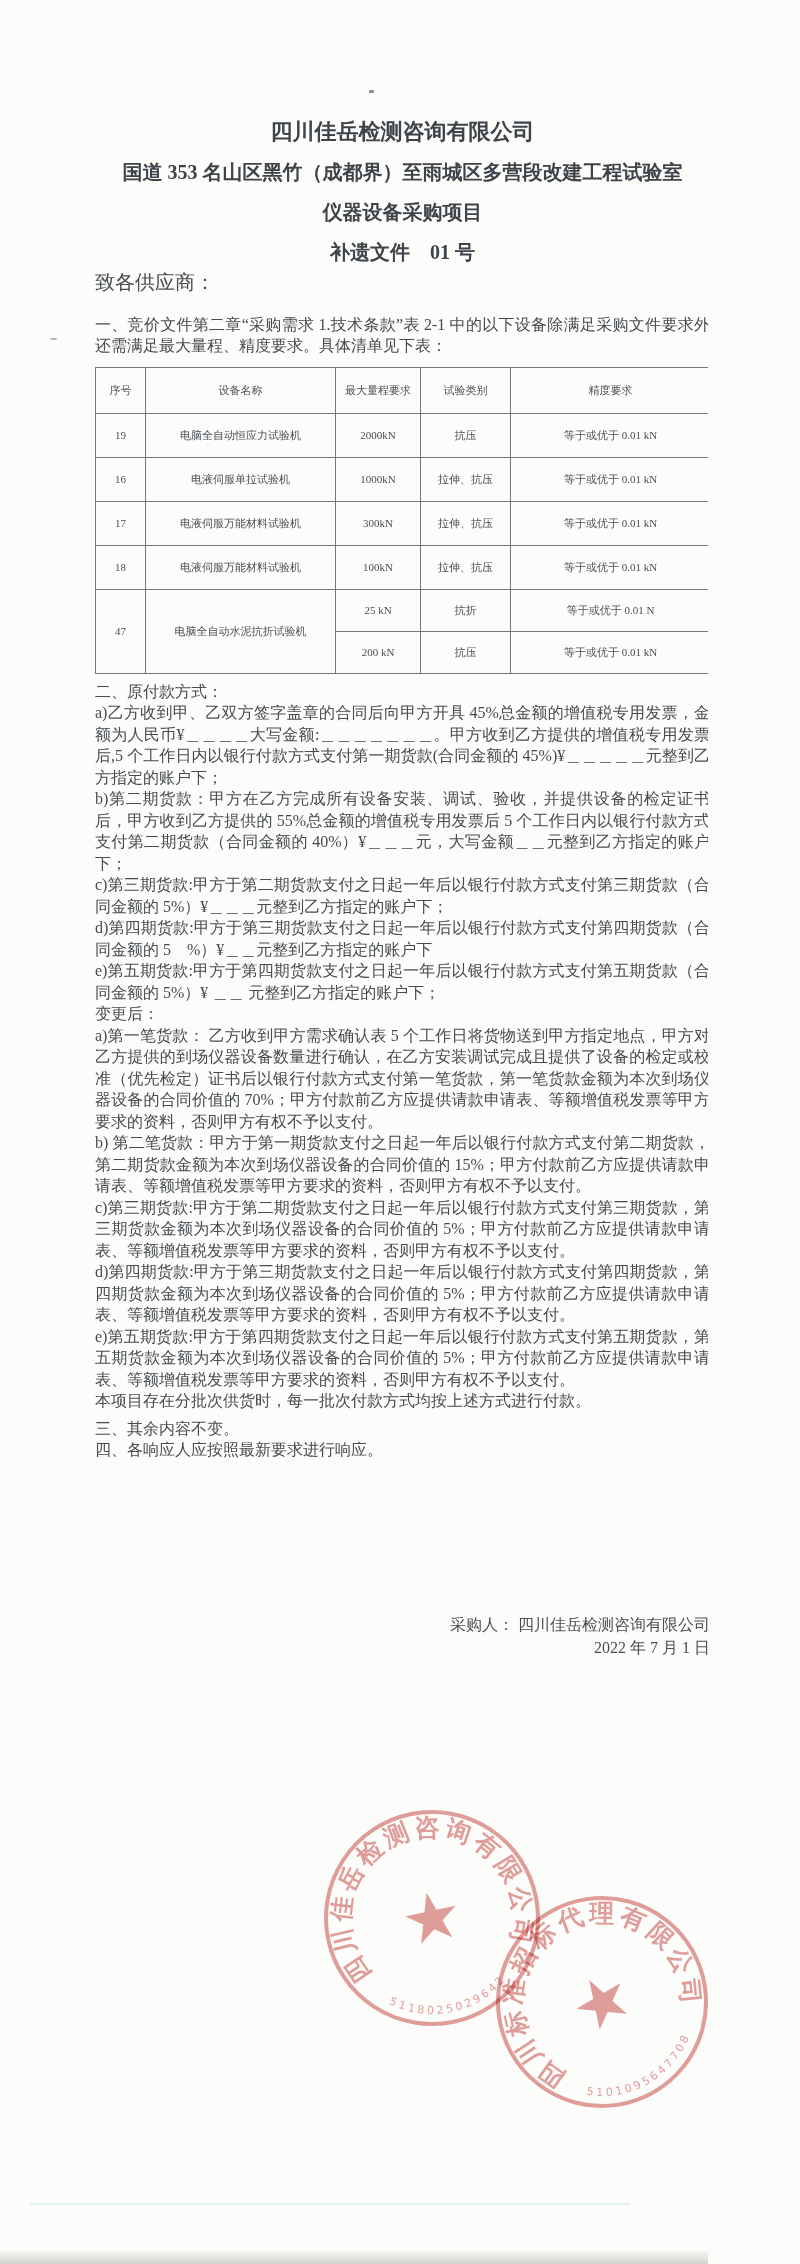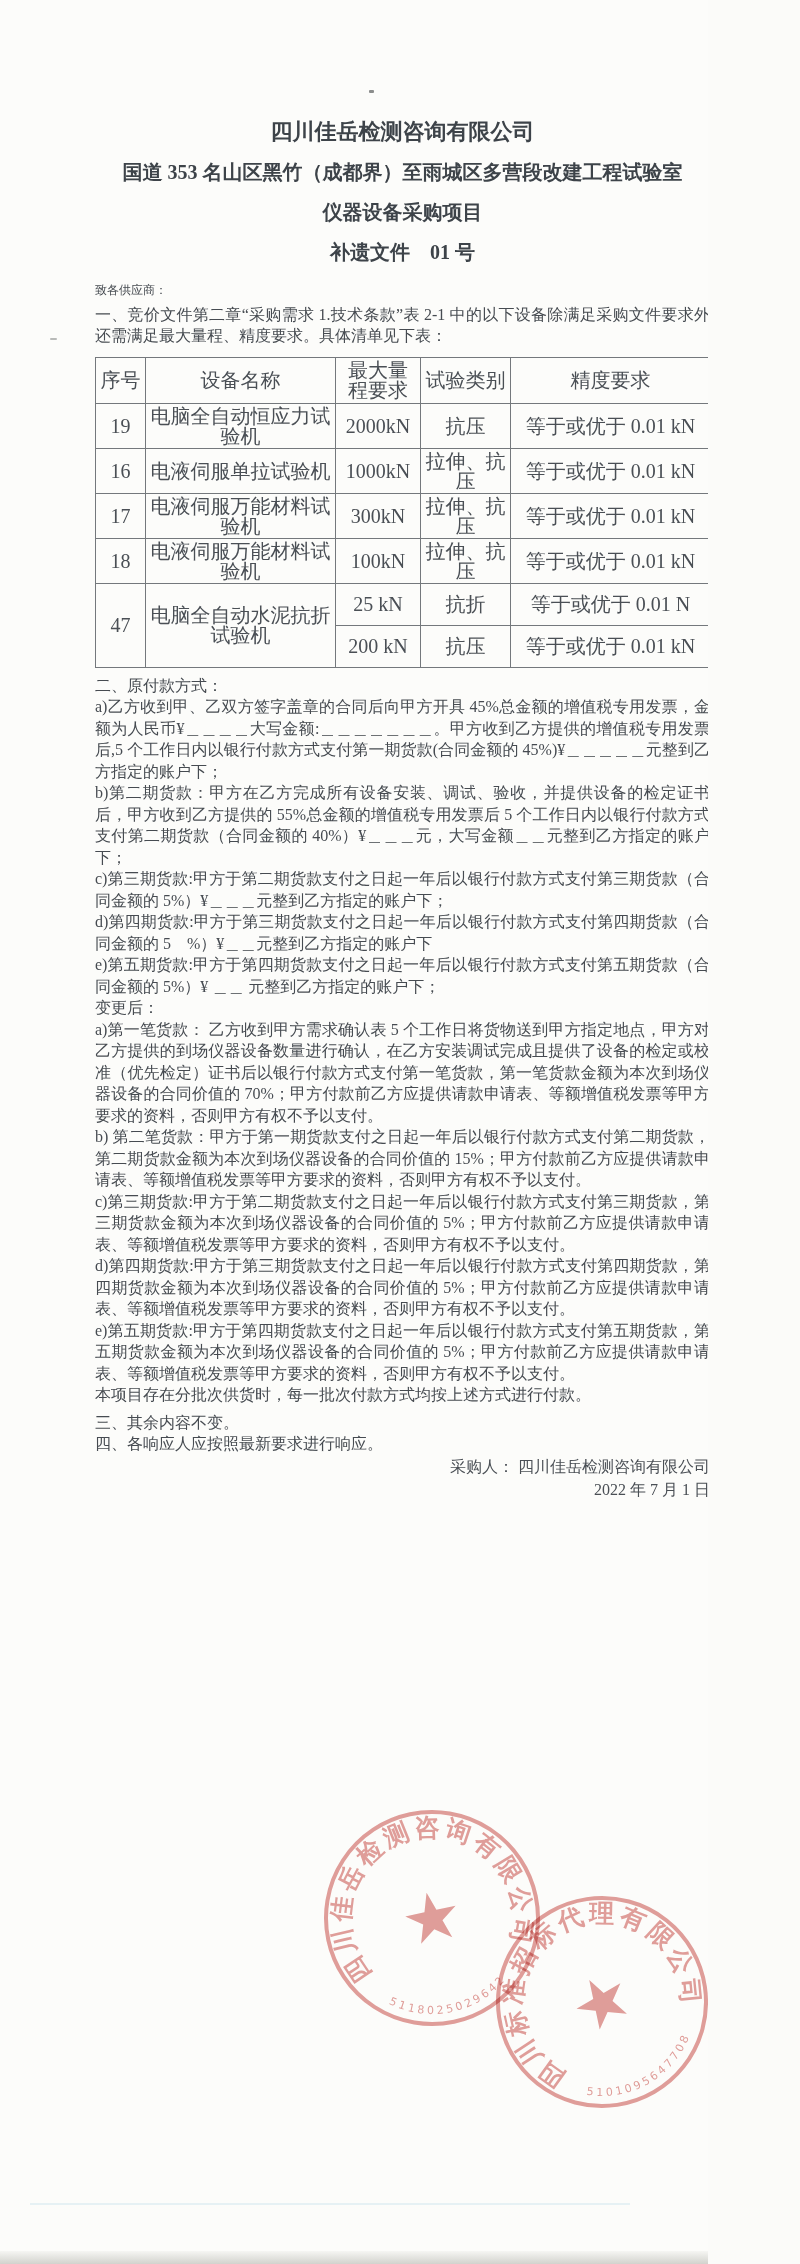--- a/index.html
+++ b/index.html
@@ -8,48 +8,48 @@
     width: 708px; height: 2264px;
     background: #fcfcfa;
     overflow: hidden;
     font-family: "Liberation Serif", "DejaVu Serif", serif;
     color: #464b51;
   }
   .content { padding: 112px 90px 0 95px; width: 615px; }
   .title-block { text-align: center; }
   .t-line { line-height: 40px; font-weight: 600; color: #3d4349; font-size: 20px; }
   .t-line.company { font-size: 22px; }
-  .salutation { margin-top: 8px; font-size: 12px; line-height: 21.5px; }
+  .salutation { margin-top: 0; font-size: 20px; line-height: 21.5px; }
   p.body { margin: 0; font-size: 16px; line-height: 21.5px; text-align: justify; }
-  p.intro { margin-top: 2px; }
+  p.intro { margin-top: 20px; }
   p.heading2 { margin-top: 7px; }
   .gap-top { margin-top: 230px; }
   p.sec3 { margin-top: 6px; }
   table.equip {
     margin-top: 10px;
     border-collapse: collapse;
     width: 615px;
-    font-size: 20px;
+    font-size: 11px;
     color: #4a4f55;
     table-layout: fixed;
     padding-left: 20px;
   }
   table.equip td, table.equip th {
     border: 1px solid #74787c;
     text-align: center;
     vertical-align: middle;
     font-weight: normal;
     padding: 2px 4px;
     line-height: 20px;
     overflow: hidden;
   }
   tr.hrow { height: 46px; }
   tr.drow { height: 44px; }
   tr.srow { height: 42px; }
-  .signature { text-align: right; font-size: 16px; line-height: 23.5px; color: #4a4f55; }
+  .signature { margin-top: 152px; text-align: right; font-size: 16px; line-height: 23.5px; color: #4a4f55; }
   .stamp { position: absolute; mix-blend-mode: multiply; pointer-events: none; }
   .stamp-name { font-family: "Liberation Serif", "DejaVu Serif", serif; font-size: 25px; letter-spacing: 4px; font-weight: 600; }
   .stamp-number { font-family: "DejaVu Sans", sans-serif; font-size: 11px; letter-spacing: 3px; }
   .speck { position: absolute; background: #8b8d8c; border-radius: 1px; }
   .scan-line { position: absolute; left: 30px; top: 2203px; width: 600px; height: 2px; background: #cfe6ee; opacity: .5; }
   .bottom-band { position: absolute; left: 0; bottom: 0; width: 800px; height: 13px;
     background: linear-gradient(#f6f6f3, #d2d2cd); }
 </style>
 </head>
 <body>

